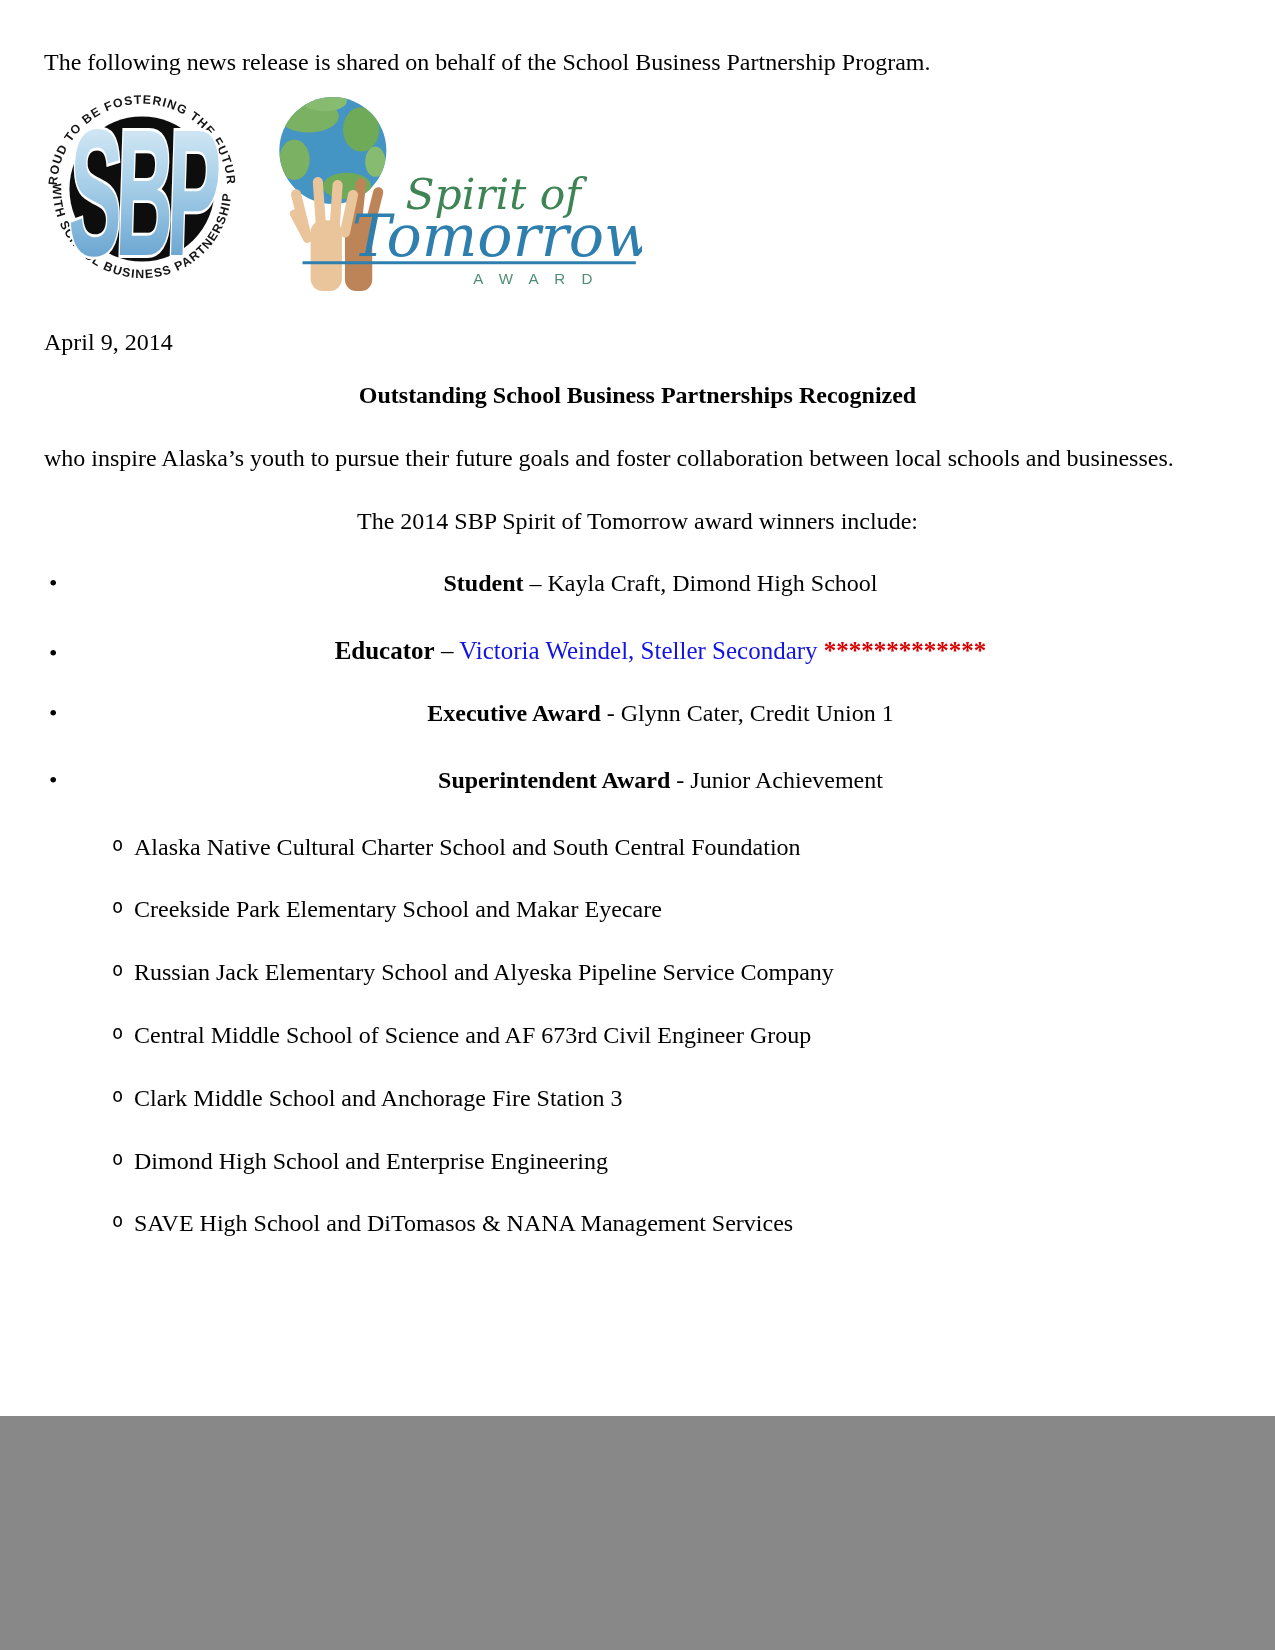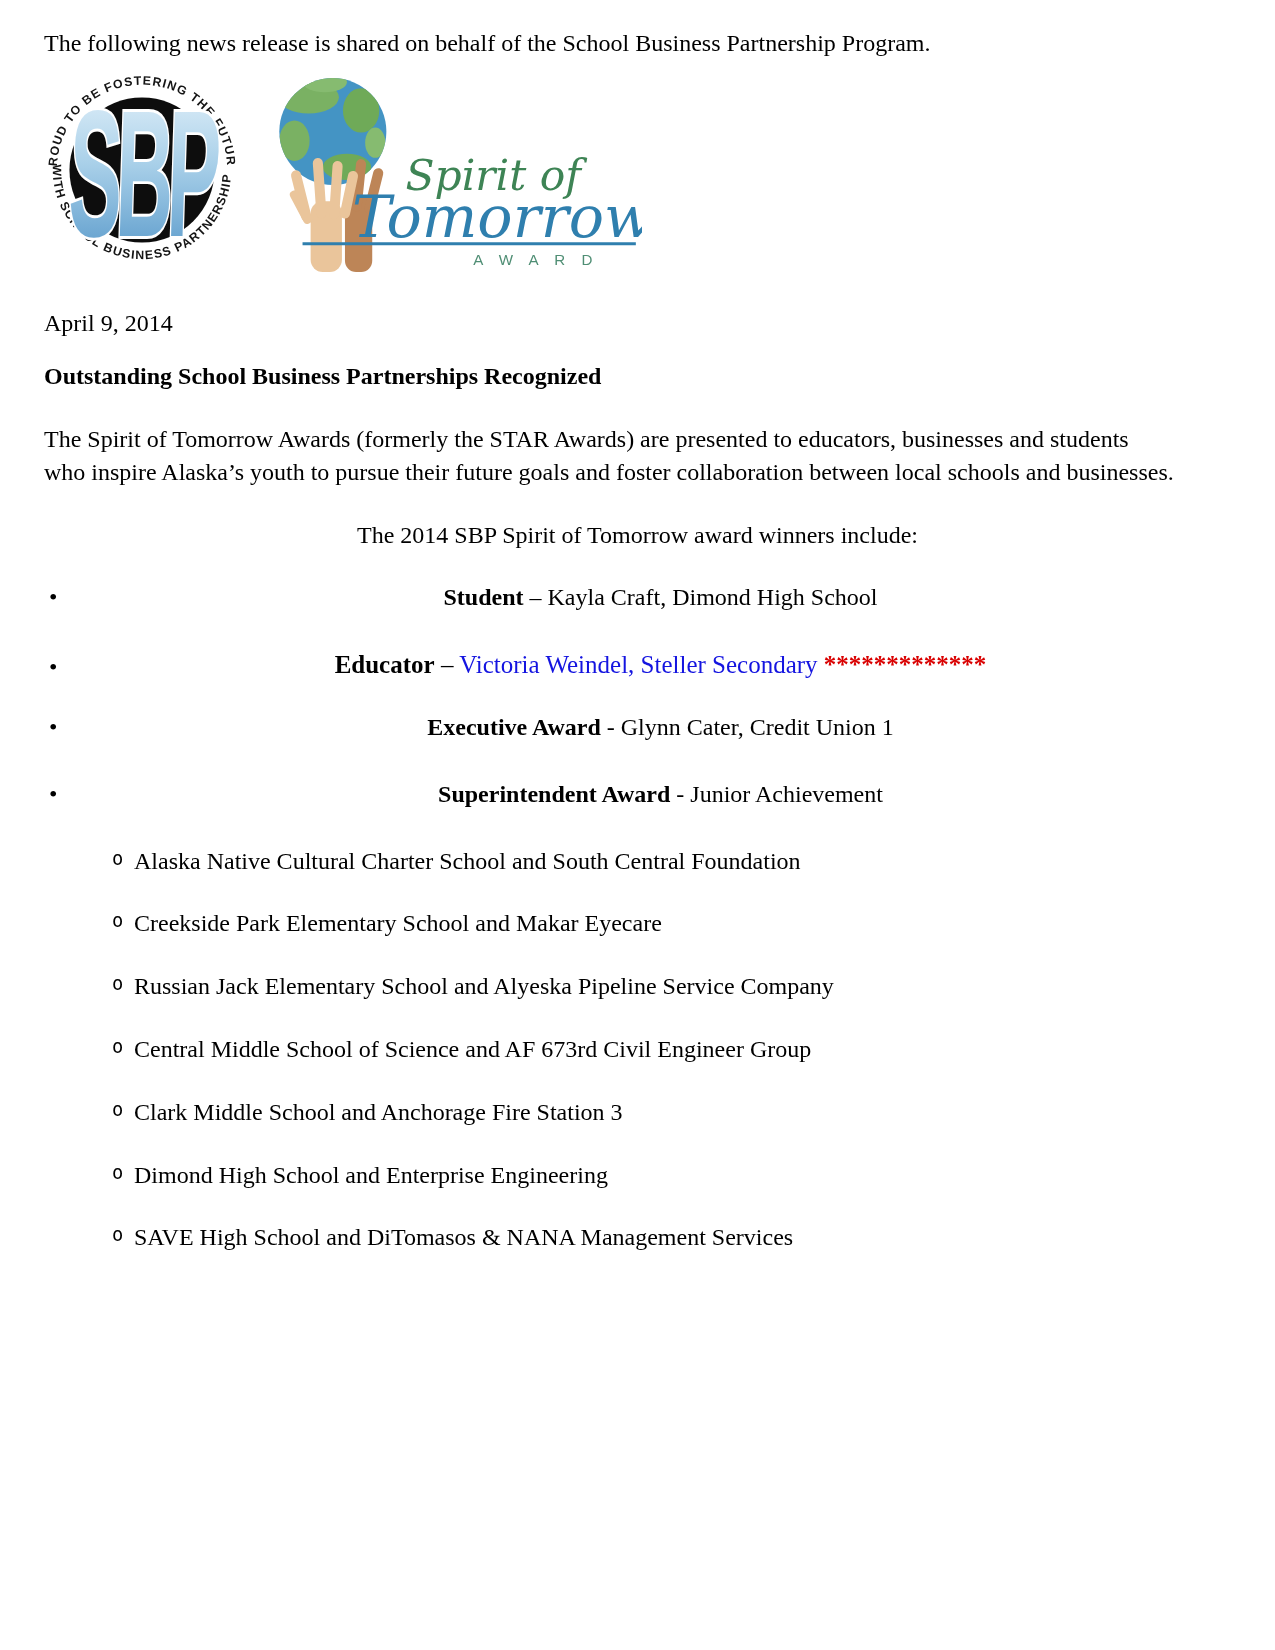--- a/index.html
+++ b/index.html
@@ -1,35 +1,35 @@
 <!DOCTYPE html>
 <html style="--educator-name: #1414e0; --asterisks: #d90000; --sbp-circle: #0d0d0d; --spirit-green: #3e8455; --tomorrow-blue: #2f7fae;"><head>
 <meta charset="utf-8">
 <style>
   html,body { margin:0; padding:0; background:#888; }
   .page {
     position: relative;
-    width: 1275px; height: 1650px;
+    width: 1275px; height: 1416px;
     margin: 0 auto;
     background: #ffffff;
     box-sizing: border-box;
-    padding: 29px 44px 0 44px;
+    padding: 48px 44px 0 44px;
     font-family: "Liberation Serif", "DejaVu Serif", serif;
     font-size: 24px;
     line-height: 1.2;
     color: #000;
     overflow: hidden;
   }
   .intro { margin: 0; }
   .logos { margin-top: 14px; height: 202px; display: flex; align-items: flex-start; }
   .sbp-logo { width: 196px; height: 196px; flex: 0 0 auto; }
   .spirit-logo { width: 384px; height: 202px; flex: 0 0 auto; margin-left: 18px; }
   .date { margin-top: 35px; }
   .contact { margin-top: 31px; line-height: 31px; }
-  .title { text-align: left; font-weight: bold; }
+  .title { text-align: center; font-weight: bold; }
   .para { margin-top: 33px; line-height: 33px; }
   .winners-intro { margin-top: 32px; text-align: center; }
   ul.awards { list-style: none; margin: 33px 0 0 0; padding: 0; text-align: center; }
   ul.awards > li { position: relative; padding-left: 46px; margin-bottom: 38px; }
   ul.awards > li::before { content: "\2022"; position: absolute; left: 5px; top: 0; }
   ul.awards > li.large { font-size: 25px; margin-bottom: 33px; }
   ul.awards > li.large::before { font-size: 24px; top: 3px; }
   .award-label { font-weight: bold; }
   .award-value.highlight-name { color: var(--educator-name, #1414e0); }
   .ast { color: var(--asterisks, #d90000); font-weight: bold; }
@@ -111,21 +111,20 @@
     </svg>
   </div>
 
   <p class="date">April 9, 2014</p>
 
 
   <p class="title">Outstanding School Business Partnerships Recognized</p>
 
   <div class="para">
 
-      <div>The Spirit of Tomorrow Awards (formerly the STAR Awards) are presented to educators, businesses and students</div>
 
       <div>who inspire Alaska’s youth to pursue their future goals and foster collaboration between local schools and businesses.</div>
     </div>
 
   <p class="winners-intro">The 2014 SBP Spirit of Tomorrow award winners include:</p>
 
   <ul class="awards">
 
       <li><span class="award-label">Student</span><span class="award-dash"> – </span><span class="award-value">Kayla Craft, Dimond High School</span><span class="ast"></span></li>
 

